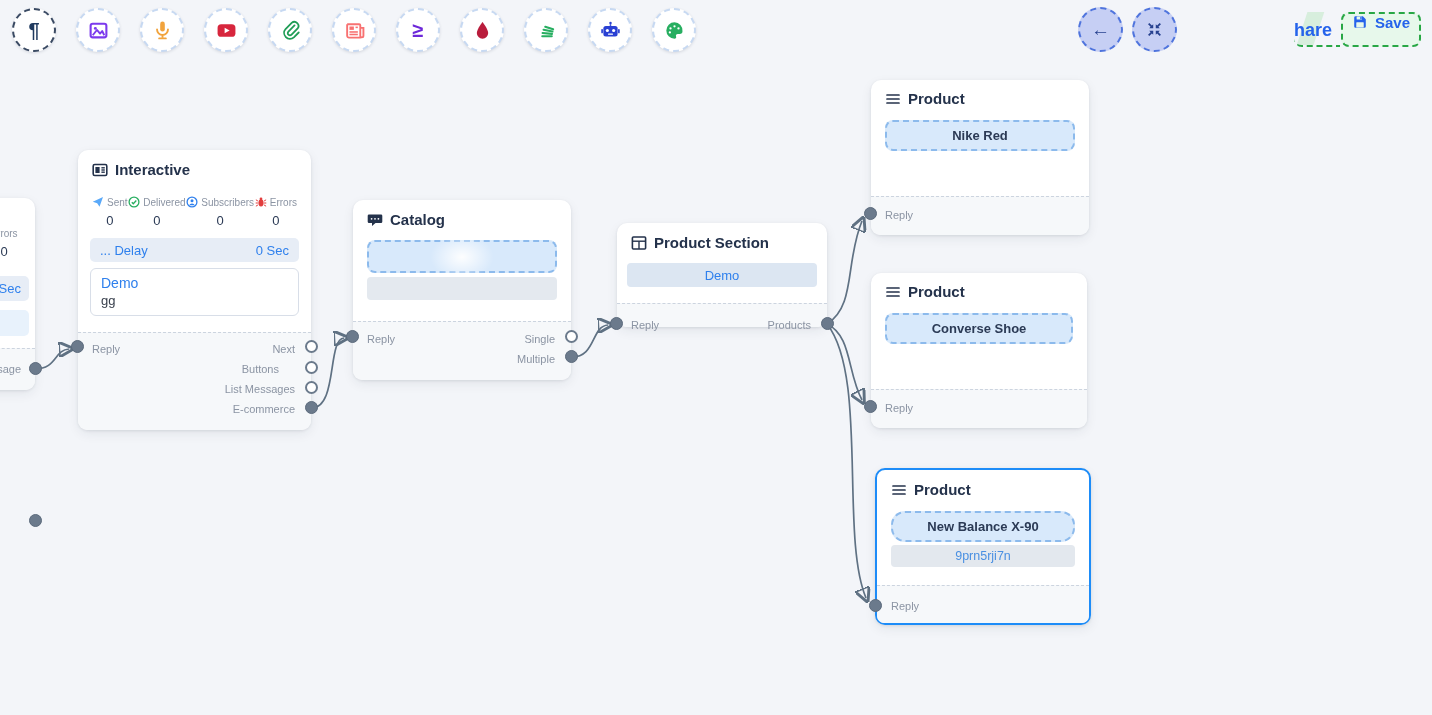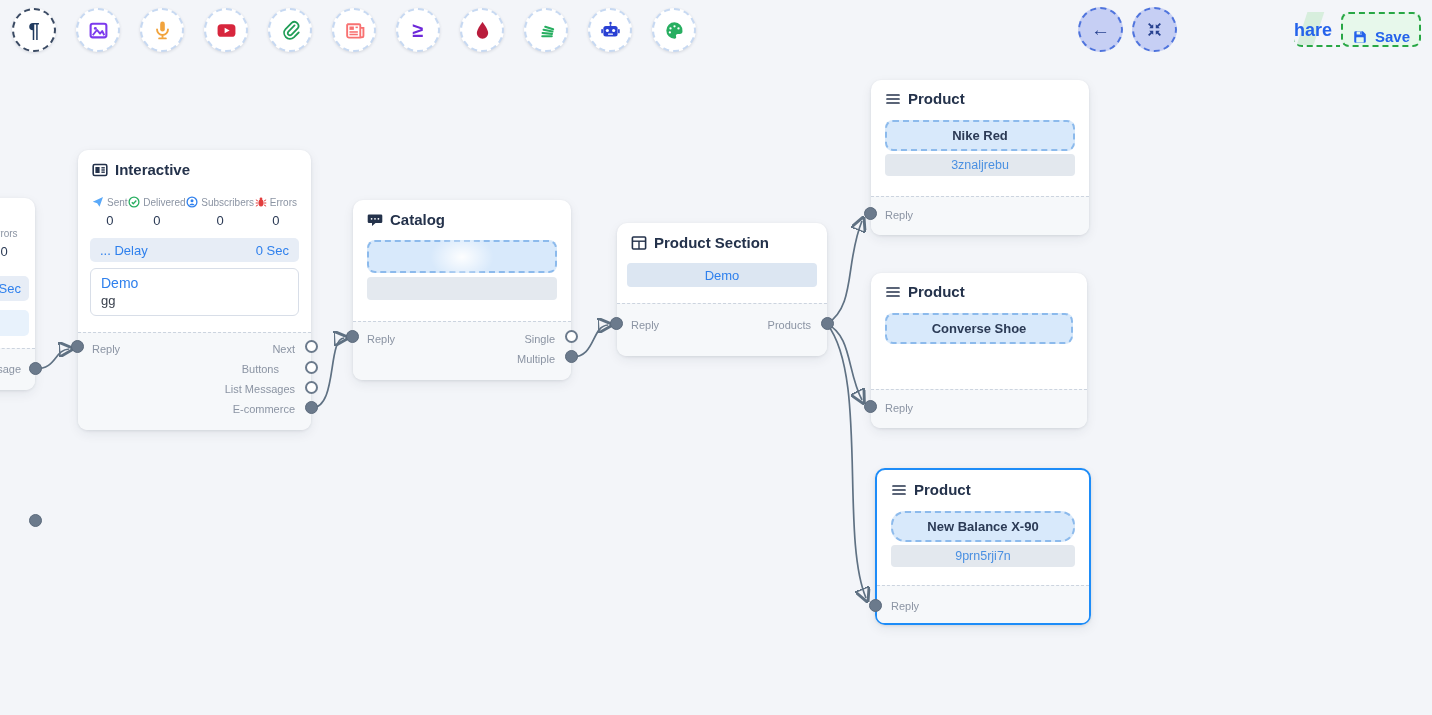--- a/index.html
+++ b/index.html
@@ -15,21 +15,21 @@
   .tb-char { font-size:20px; font-weight:bold; line-height:1; }
 
   .round-action { position:absolute; top:7px; width:45px; height:45px; border-radius:50%;
     background:#c6cff4; border:2px dashed #4f74dd; display:flex; align-items:center; justify-content:center;
     z-index:6; cursor:pointer; }
   .round-action .arrow-char { color:#27418f; font-size:19px; font-weight:bold; }
   .round-action svg { width:17px; height:17px; }
 
   .save-btn { position:absolute; left:1341px; top:12px; width:80px; height:35px; border-radius:8px;
     background:#e7f8eb; border:2px dashed #28a745; color:#2563eb; font-size:15px; font-weight:600;
-    display:flex; align-items:flex-end; justify-content:center; gap:7px; z-index:7; cursor:pointer; }
+    display:flex; align-items:flex-start; justify-content:center; gap:7px; z-index:7; cursor:pointer; }
   .save-btn svg { width:16px; height:16px; }
 
   .share-fragment { position:absolute; left:1294px; top:12px; width:46px; height:35px; overflow:hidden;
     border-bottom:2px dashed #28a745; border-radius:0 0 0 8px; z-index:6; cursor:pointer; }
   .share-fragment .band { position:absolute; left:8px; top:-14px; width:16px; height:64px;
     background:#bfe8c6; opacity:.55; transform:rotate(18deg); }
   .share-fragment .frag-text { position:absolute; right:8px; top:8px; color:#2563eb; font-size:18px; font-weight:600; }
 
   
   #wires { position:absolute; left:0; top:0; z-index:1; }
@@ -319,21 +319,21 @@
   <div class="nfooter" style="top:121px;">
     <span class="port-label" style="left:14px; top:11px;">Reply</span>
     <span class="port-label" style="right:16px; top:11px;">Single</span>
     <span class="port-label" style="right:16px; top:31px;">Multiple</span>
   </div>
   <div class="handle filled" style="left:-7px; top:130px;"></div>
   <div class="handle hollow" style="right:-7px; top:130px;"></div>
   <div class="handle filled" style="right:-7px; top:150px;"></div>
 </div>
 
-<div class="node" style="left:617px; top:223px; width:210px; height:133px;">
+<div class="node" style="left:617px; top:223px; width:210px; height:104px;">
   <div class="ntitle">
     <svg viewBox="0 0 16 16">
         <rect x="1.4" y="2" width="13.2" height="12" rx="1" fill="none" stroke="#24324b" stroke-width="1.6"></rect>
         <line x1="1.4" y1="6.2" x2="14.6" y2="6.2" stroke="#24324b" stroke-width="1.4"></line>
         <line x1="8" y1="6.2" x2="8" y2="14" stroke="#24324b" stroke-width="1.4"></line>
       </svg>
     <span>Product Section</span>
   </div>
   <div class="demo-pill">
     <span>Demo</span>
@@ -351,23 +351,20 @@
     <svg viewBox="0 0 16 16" stroke="#24324b" stroke-width="1.7" stroke-linecap="round">
         <line x1="2" y1="4" x2="14" y2="4"></line>
         <line x1="2" y1="8" x2="14" y2="8"></line>
         <line x1="2" y1="12" x2="14" y2="12"></line>
       </svg>
     <span>Product</span>
   </div>
   <div class="dashed-box" style="top:40px; height:31px;">
     <span>Nike Red</span>
   </div>
-  <div class="id-pill" style="top:74px;">
-    <span>3znaljrebu</span>
-  </div>
   <div class="nfooter" style="top:116px;">
     <span class="port-label" style="left:14px; top:12px;">Reply</span>
   </div>
   <div class="handle filled" style="left:-7px; top:127px;"></div>
 </div>
 
 <div class="node" style="left:871px; top:273px; width:216px; height:155px;">
   <div class="ntitle" style="top:10px;">
     <svg viewBox="0 0 16 16" stroke="#24324b" stroke-width="1.7" stroke-linecap="round">
         <line x1="2" y1="4" x2="14" y2="4"></line>

